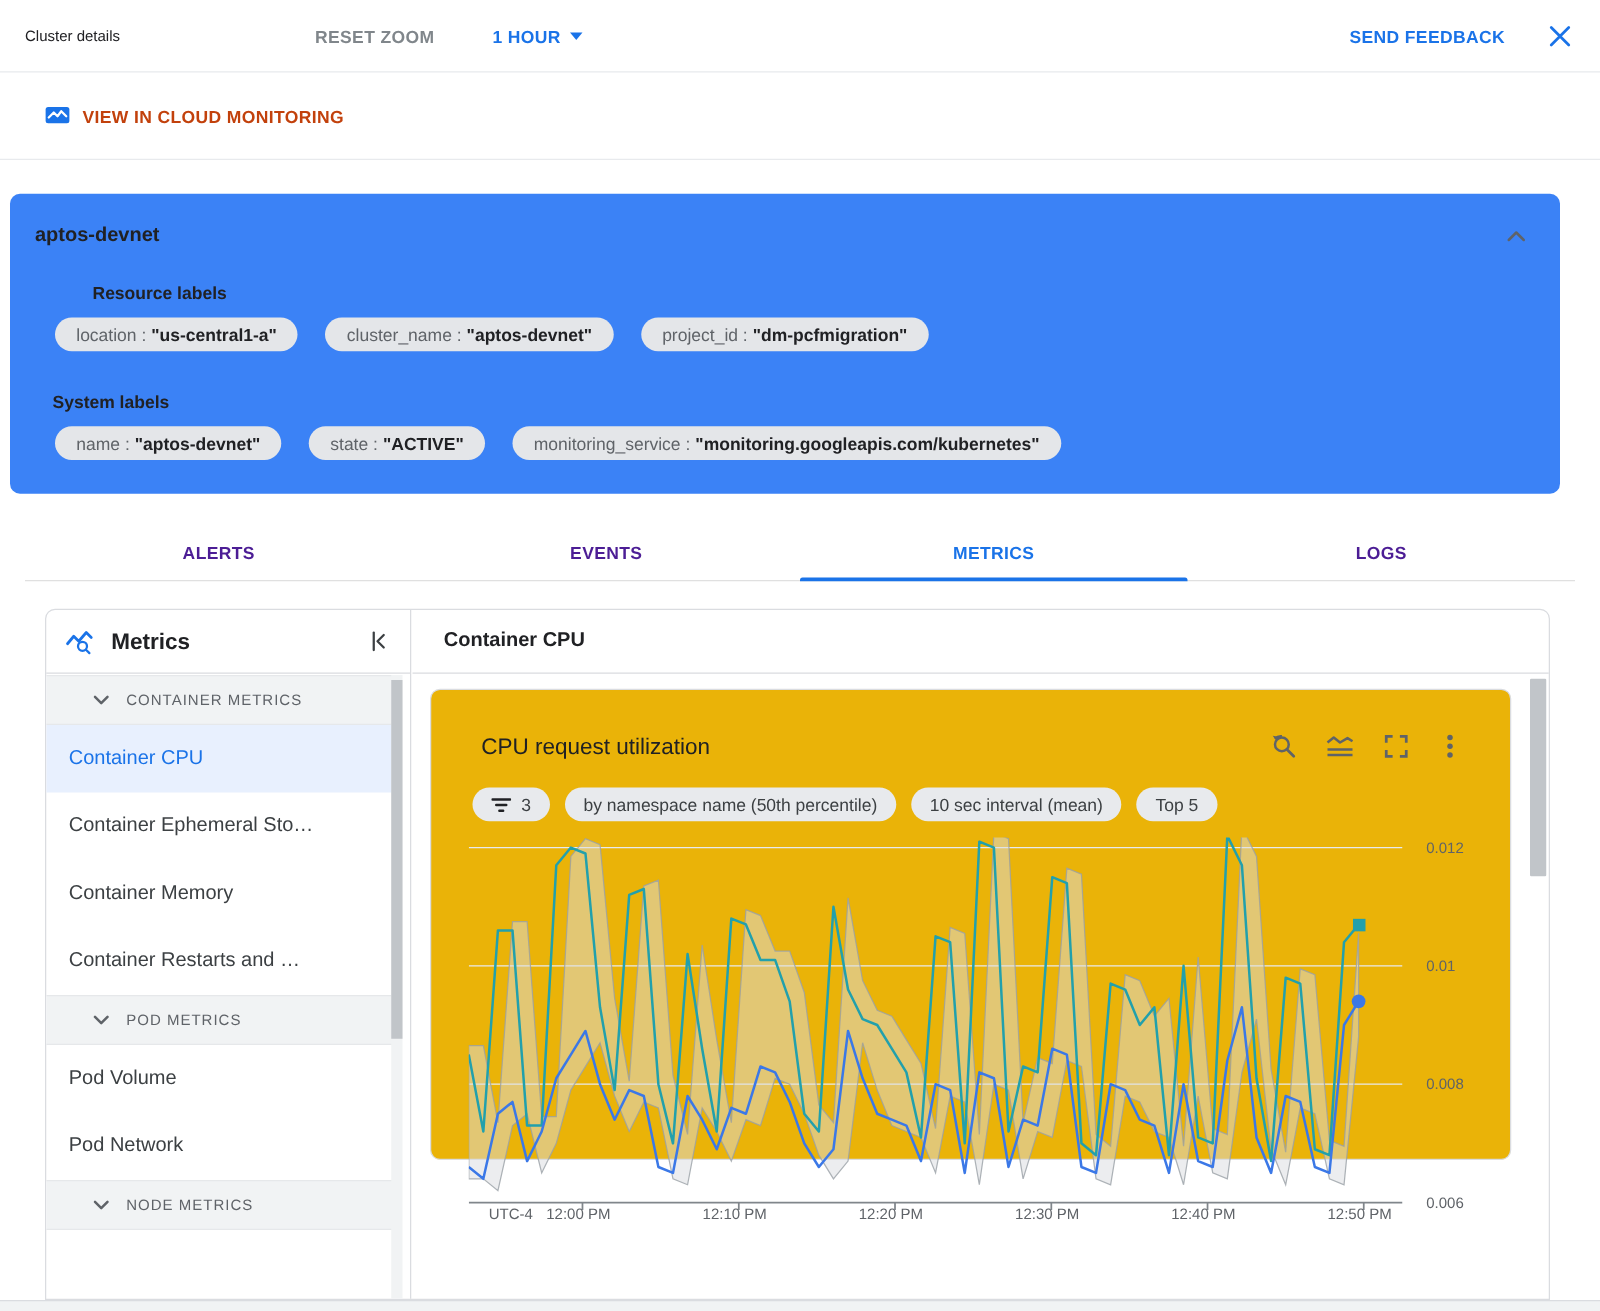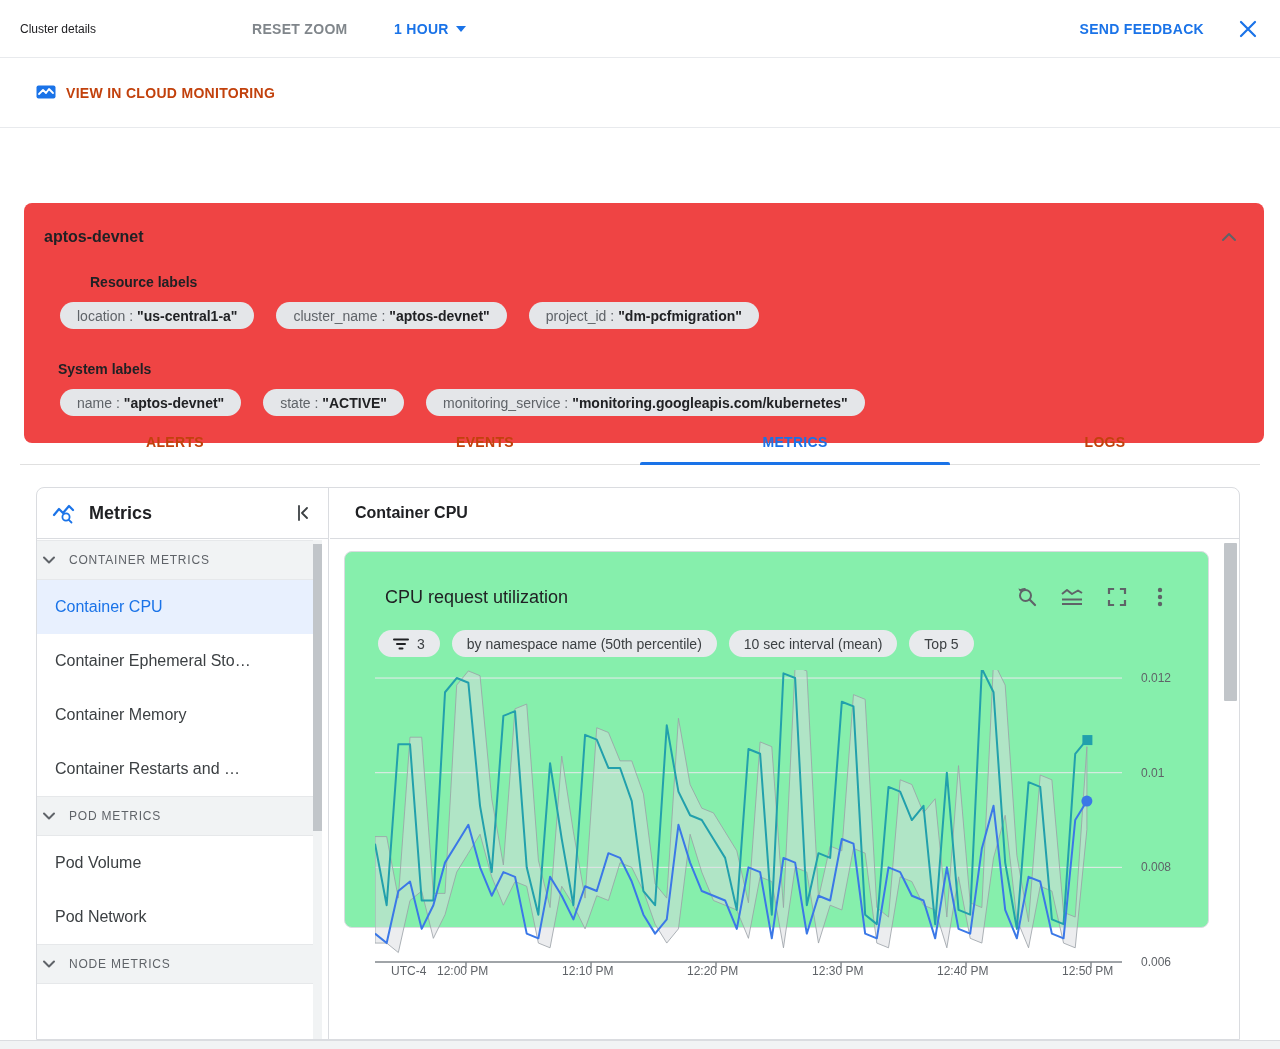--- a/index.html
+++ b/index.html
@@ -14,60 +14,60 @@
   .time-range { position:absolute; left:394px; font-size:14px; font-weight:700; letter-spacing:.3px; color:#1a73e8; background:none; border:none; cursor:pointer; font-family:inherit; display:flex; align-items:center; gap:7px; }
   .caret-down { width:0; height:0; border-left:5px solid transparent; border-right:5px solid transparent; border-top:6px solid #1a73e8; display:inline-block; }
   .send-feedback { position:absolute; right:76px; font-size:14px; font-weight:700; letter-spacing:.3px; color:#1a73e8; background:none; border:none; cursor:pointer; font-family:inherit; }
   .close-btn { position:absolute; right:18px; width:28px; height:28px; background:none; border:none; cursor:pointer; display:flex; align-items:center; justify-content:center; }
 
   
   .monitor-row { position:absolute; left:0; top:59px; width:1280px; height:69px; border-bottom:1px solid #e8eaed; display:flex; align-items:center; }
   .monitor-link { margin-left:36px; display:flex; align-items:center; gap:10px; font-size:14px; font-weight:700; letter-spacing:.3px; color:#c2410c; background:none; border:none; cursor:pointer; font-family:inherit; }
 
   
-  .cluster-card { position:absolute; left:24px; top:155px; width:1240px; height:240px; background:#ef4444; border-radius:8px;margin-top:48px; }
+  .cluster-card { position:absolute; left:8px; top:155px; width:1240px; height:240px; background:#3b82f6; border-radius:8px; }
   .cluster-name { position:absolute; left:20px; top:25px; font-size:16px; font-weight:700; color:#202124; }
   .card-collapse { position:absolute; right:18px; top:20px; width:28px; height:28px; background:none; border:none; cursor:pointer; }
   .labels-title { position:absolute; left:34px; font-size:14px; font-weight:700; color:#202124; }
   .labels-title.res { top:71px;padding-left:32px; }
   .labels-title.sys { top:158px; }
   .chip-row { position:absolute; left:36px; display:flex; gap:22px; }
   .chip-row.res { top:99px; }
   .chip-row.sys { top:186px; }
   .label-chip { background:#e4e6e9; border-radius:14px; height:27px; display:flex; align-items:center; padding:0 17px; font-size:14px; white-space:nowrap; }
   .label-chip .k { color:#5f6368;text-align:center; }
   .label-chip .v { color:#202124; font-weight:700; margin-left:4px; }
 
   
   .tabs { position:absolute; left:20px; top:420px; width:1240px; height:45px; display:flex; border-bottom:1px solid #e0e0e0; }
-  .tab { flex:1; background:none; border:none; cursor:pointer; font-family:inherit; font-size:14px; font-weight:700; letter-spacing:.3px; color:#c2410c; text-transform:uppercase; position:relative; }
+  .tab { flex:1; background:none; border:none; cursor:pointer; font-family:inherit; font-size:14px; font-weight:700; letter-spacing:.3px; color:#4c1d95; text-transform:uppercase; position:relative; }
   .tab.active { color:#1a73e8; }
   .tab.active::after { content:""; position:absolute; left:0; right:0; bottom:-1px; height:3px; background:#1a73e8; border-radius:2px 2px 0 0; }
 
   
   .content-panel { position:absolute; left:36px; top:487px; width:1204px; height:553px; border:1px solid #dadce0; border-radius:8px 8px 0 0; background:#fff; }
   .sidebar { position:absolute; left:0; top:0; width:292px; height:100%; border-right:1px solid #dadce0; }
   .sidebar-header { height:51px; border-bottom:1px solid #dadce0; display:flex; align-items:center; padding:0 12px 0 14px; }
   .sidebar-title { font-size:18px; font-weight:700; color:#202124; margin-left:12px; flex:1; }
   .icon-btn { background:none; border:none; cursor:pointer; display:flex; align-items:center; justify-content:center; padding:4px; }
   .sidebar-body { position:absolute; left:0; top:52px; bottom:0; width:100%; overflow:hidden; }
   .sb-scroll-track { position:absolute; right:6px; top:0; bottom:0; width:9px; background:#f1f3f4; }
   .sb-scroll-thumb { position:absolute; right:6px; top:4px; width:9px; height:287px; background:#c1c5c9; }
-  .section-header { height:40px; background:#f1f3f4; border-top:1px solid #e6e8ea; border-bottom:1px solid #e6e8ea; display:flex; align-items:center; gap:12px; padding-left:4px; cursor:pointer; width:277px; }
+  .section-header { height:40px; background:#f1f3f4; border-top:1px solid #e6e8ea; border-bottom:1px solid #e6e8ea; display:flex; align-items:center; gap:12px; padding-left:36px; cursor:pointer; width:277px; }
   .section-header span { font-size:12px; font-weight:500; letter-spacing:.8px; color:#5f6368; text-transform:uppercase; }
   .sidebar-item { height:54px; display:flex; align-items:center; padding-left:18px; font-size:16px; color:#3c4043; cursor:pointer; width:277px; white-space:nowrap; overflow:hidden; }
   .sidebar-item.selected { background:#e8f0fe; color:#1a73e8; }
 
   
   .main { position:absolute; left:293px; top:0; right:0; height:100%; }
   .main-header { height:51px; border-bottom:1px solid #dadce0; display:flex; align-items:center; padding-left:25px; }
   .main-title { font-size:16px; font-weight:700; color:#202124; }
   .main-scroll-thumb { position:absolute; right:2px; top:55px; width:13px; height:158px; background:#c1c5c9; border-radius:1px; }
 
-  .chart-card { position:absolute; left:14px; top:63px; width:865px; height:377px; border:1px solid #dadce0; border-radius:8px; background:#86efac; }
+  .chart-card { position:absolute; left:14px; top:63px; width:865px; height:377px; border:1px solid #dadce0; border-radius:8px; background:#eab308; }
   .chart-title { position:absolute; left:40px; top:35px; font-size:18px; color:#202124; }
   .chart-toolbar { position:absolute; right:34px; top:30px; display:flex; gap:14px; align-items:center; }
   .chart-chips { position:absolute; left:33px; top:78px; display:flex; gap:12px; }
   .g-chip { background:#e8eaed; border-radius:14px; height:27px; display:flex; align-items:center; gap:8px; padding:0 15px; font-size:14px; color:#3c4043; white-space:nowrap; cursor:pointer; border:none; font-family:inherit; }
 
   .plot-wrap { position:absolute; left:30px; top:118px; width:747px; height:298px; }
   .ylabels { position:absolute; left:790px; top:118px; width:70px; height:298px; }
   .ylabel { position:absolute; font-size:12px; color:#5f6368; }
   .xlabels { position:absolute; left:30px; top:412px; width:790px; height:20px; }
   .xlabel { position:absolute; font-size:12px; color:#5f6368; white-space:nowrap; }

